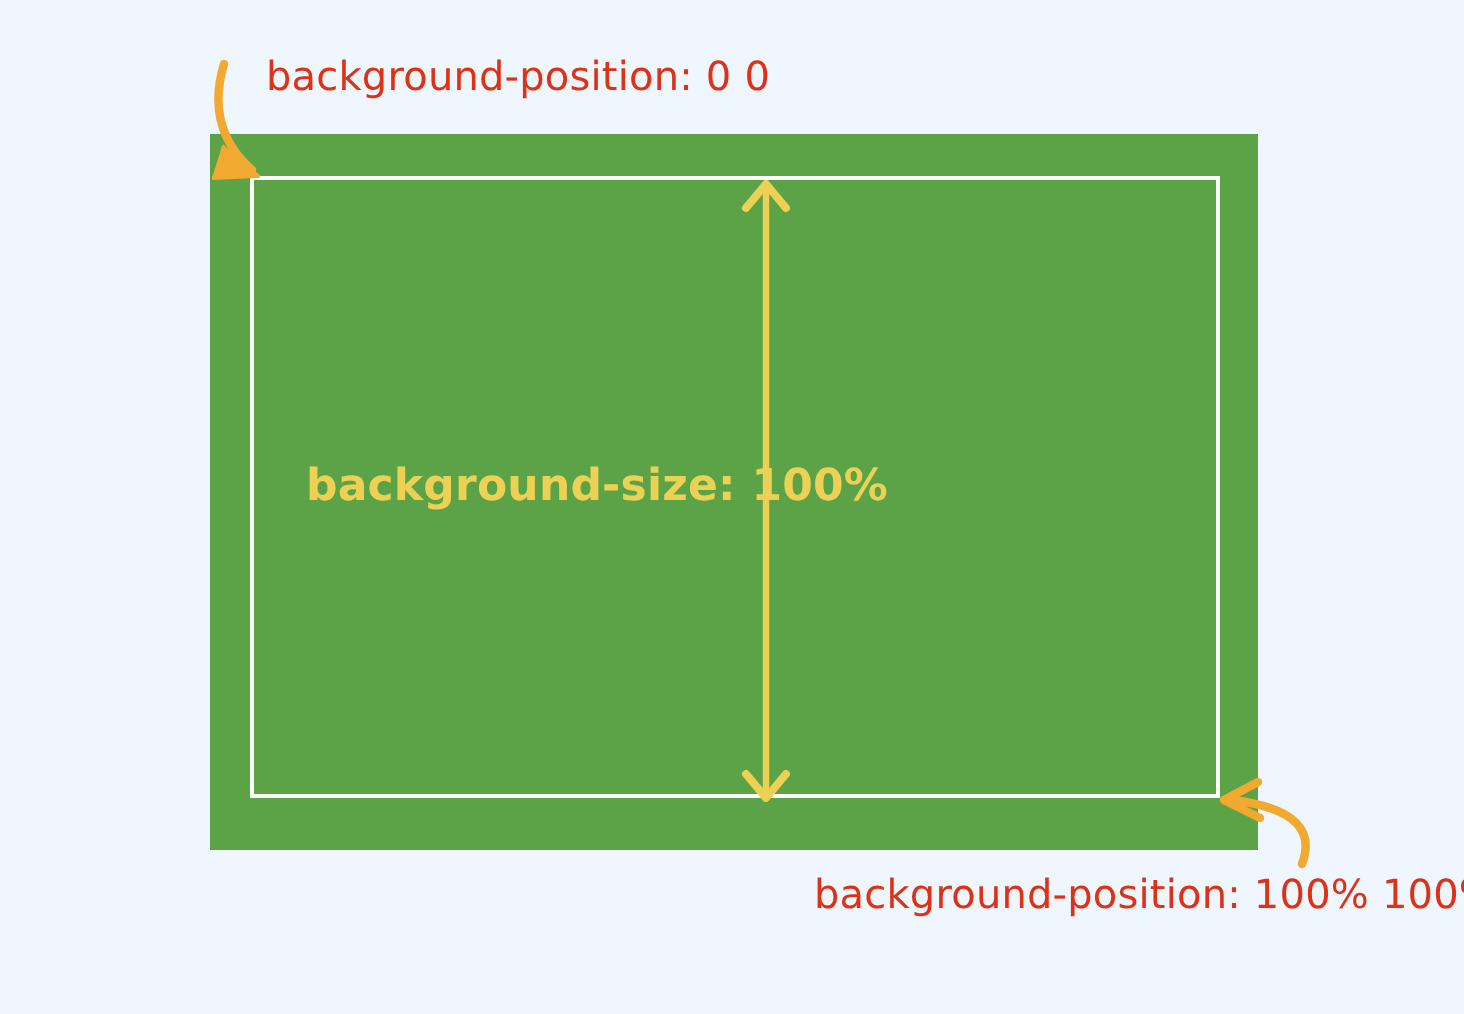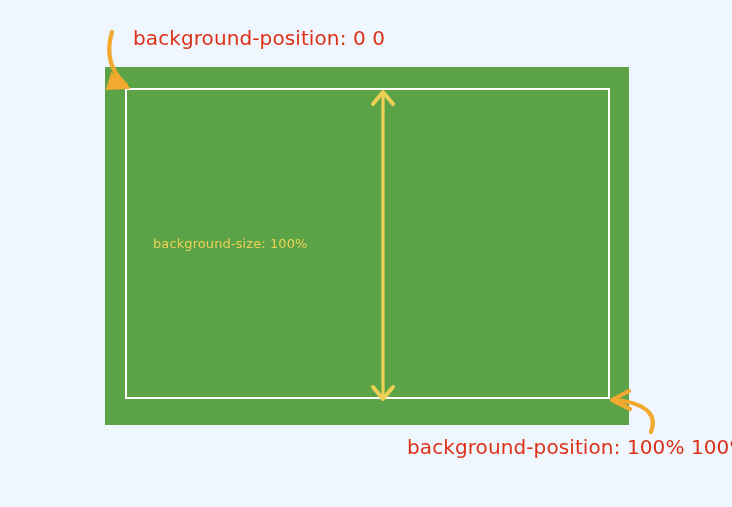--- a/index.html
+++ b/index.html
@@ -48,23 +48,23 @@
     letter-spacing: 0.1px;
   }
   .label-red {
     color: #dd3118;
     font-size: 20px;
     line-height: 24px;
     font-weight: 400;
   }
   .label-yellow {
     color: #ecd155;
-    font-size: 13px;
+    font-size: 22px;
     line-height: 24px;
-    font-weight: 400;
+    font-weight: 700;
   }
   #label-top-left   { left: 133px; top: 26px; }
   #label-bottom-right { left: 407px; top: 435px; }
   #label-size       { left: 153px; top: 232px; }
 
   
   .overlay {
     position: absolute;
     left: 0;
     top: 0;

